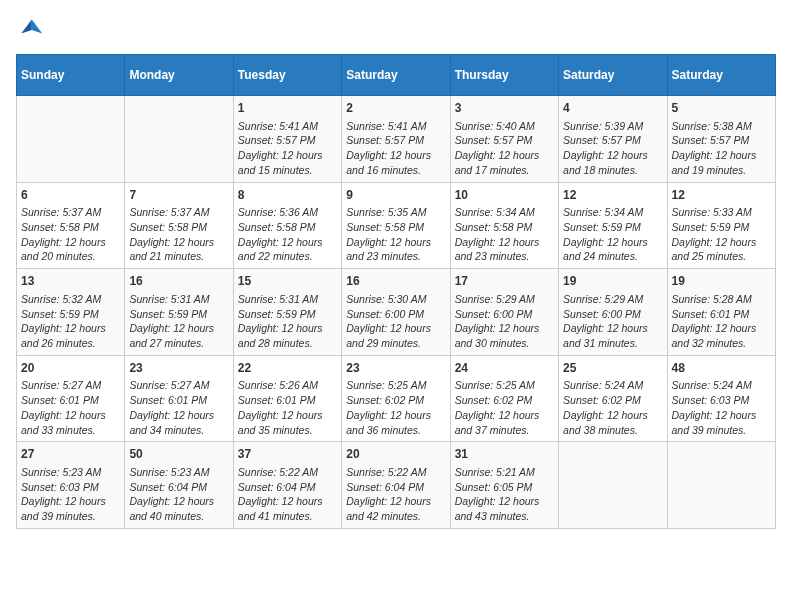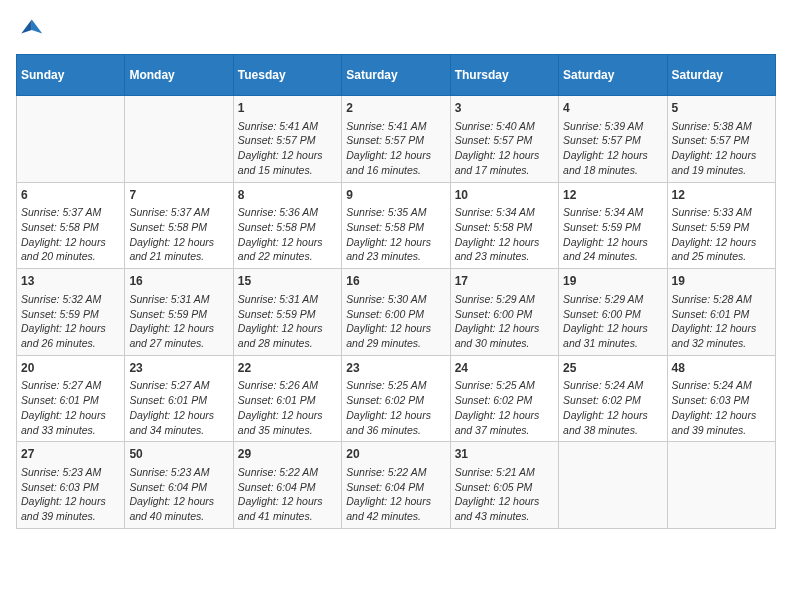--- a/index.html
+++ b/index.html
@@ -240,21 +240,21 @@
       <tr>
         <td>
           <span class="day-num">27</span>
           <div class="day-info">Sunrise: 5:23 AM<br>Sunset: 6:03 PM<br>Daylight: 12 hours and 39 minutes.</div>
         </td>
         <td>
           <span class="day-num">50</span>
           <div class="day-info">Sunrise: 5:23 AM<br>Sunset: 6:04 PM<br>Daylight: 12 hours and 40 minutes.</div>
         </td>
         <td>
-          <span class="day-num">29</span>
+          <span class="day-num">37</span>
           <div class="day-info">Sunrise: 5:22 AM<br>Sunset: 6:04 PM<br>Daylight: 12 hours and 41 minutes.</div>
         </td>
         <td>
           <span class="day-num">20</span>
           <div class="day-info">Sunrise: 5:22 AM<br>Sunset: 6:04 PM<br>Daylight: 12 hours and 42 minutes.</div>
         </td>
         <td>
           <span class="day-num">31</span>
           <div class="day-info">Sunrise: 5:21 AM<br>Sunset: 6:05 PM<br>Daylight: 12 hours and 43 minutes.</div>
         </td>

